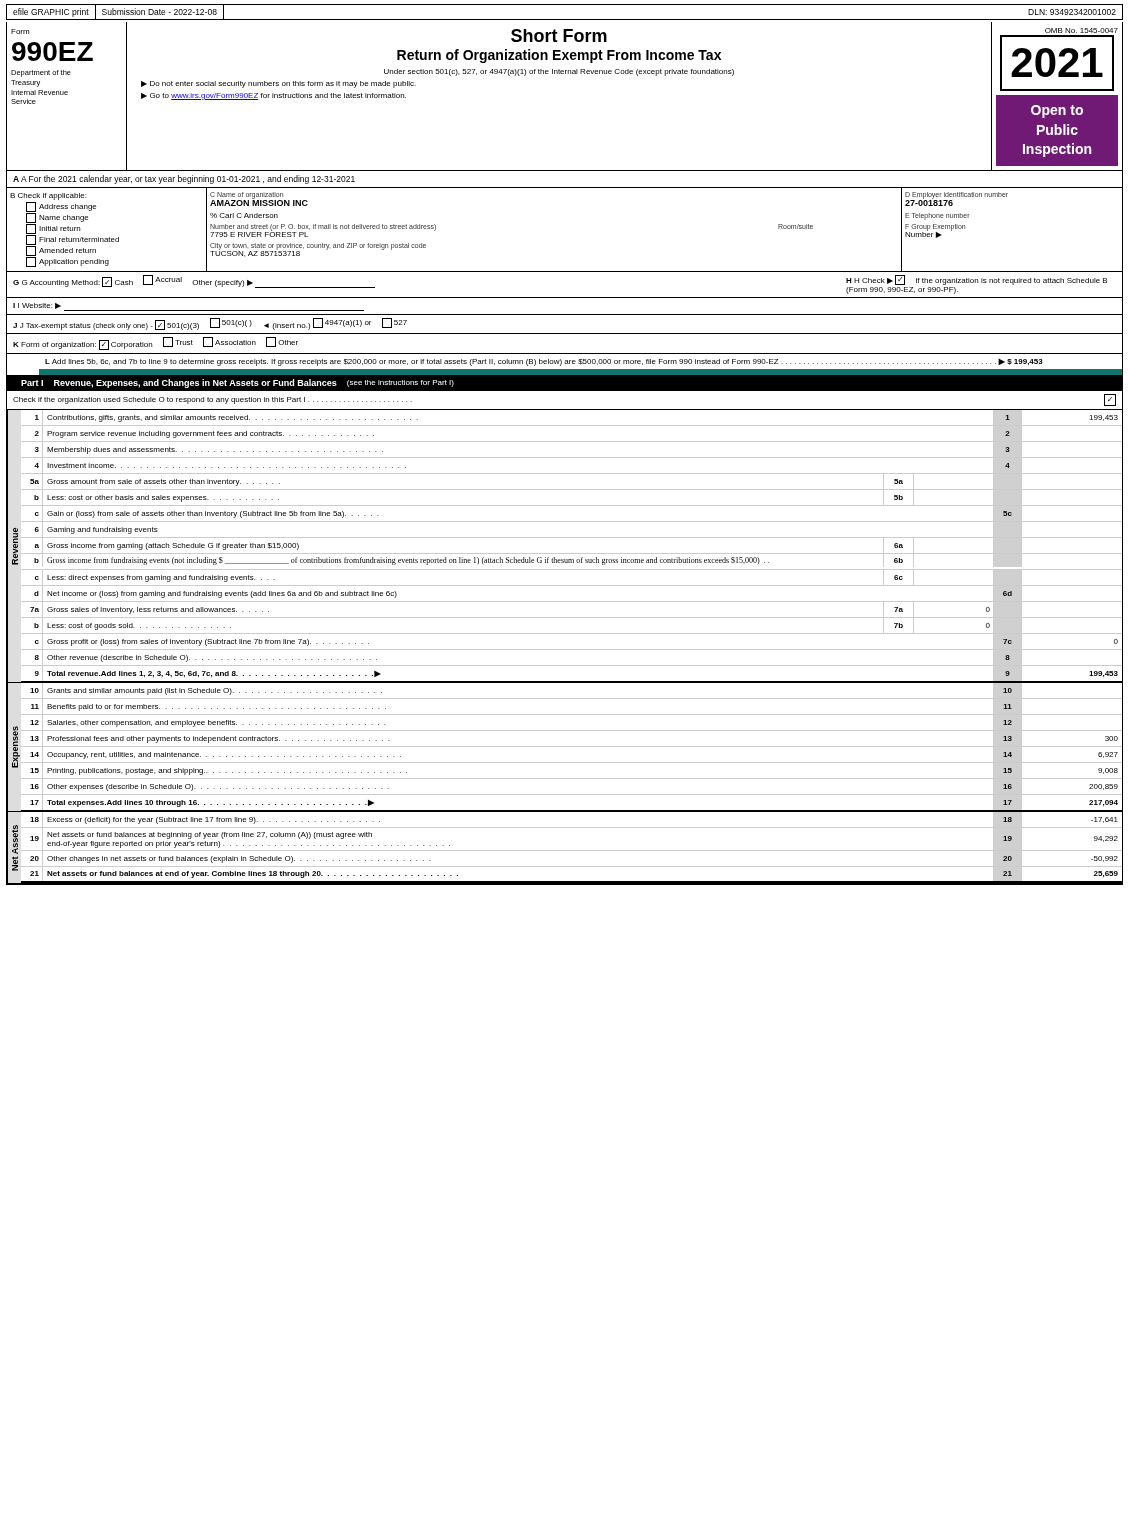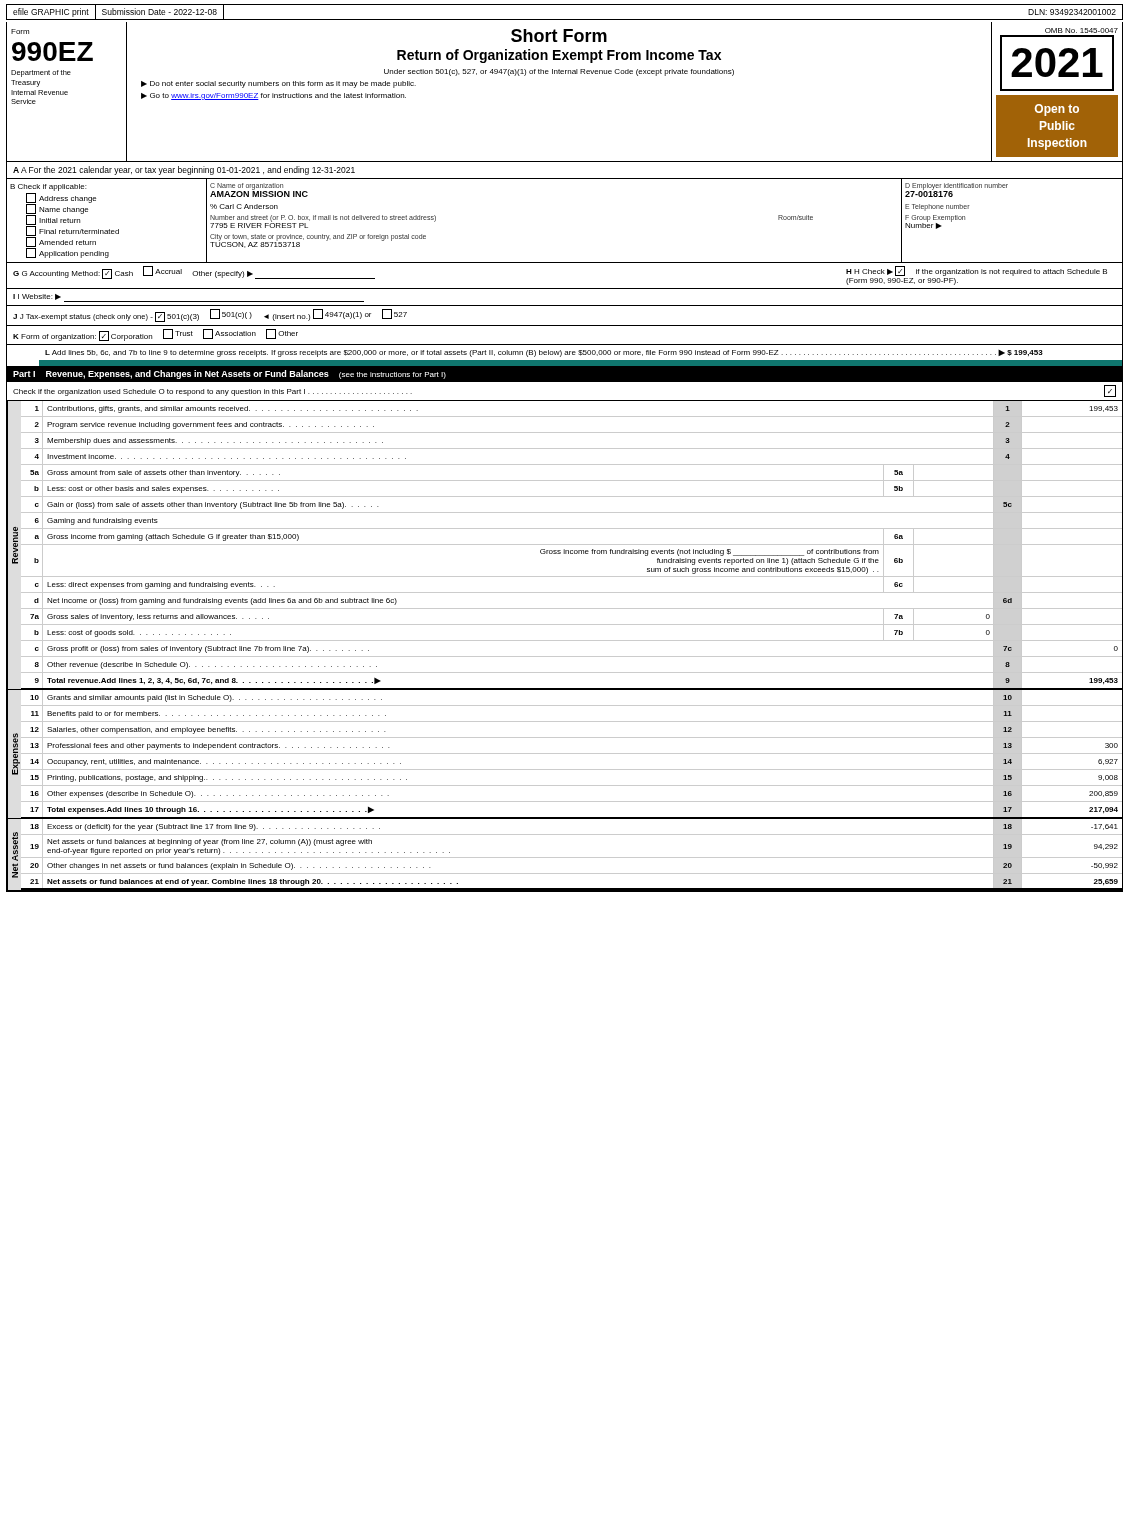--- a/index.html
+++ b/index.html
@@ -22,21 +22,21 @@
     .form-990ez { font-size: 28px; font-weight: bold; display: block; }
     .dept-text { font-size: 7.5px; line-height: 1.3; }
     
     .short-form-title { font-size: 18px; font-weight: bold; }
     .return-title { font-size: 14px; font-weight: bold; }
     .subtitle-text { font-size: 8px; margin-top: 4px; }
     .note-text { font-size: 8px; margin-top: 3px; text-align: left; padding-left: 10px; }
     .link-text { color: blue; text-decoration: underline; }
     
     .year-box { font-size: 42px; font-weight: bold; border: 2px solid black; display: inline-block; padding: 2px 8px; margin-bottom: 4px; }
-    .open-public { background: #a16207; color: white; padding: 6px 20px; font-size: 12px; font-weight: bold; text-align: center; line-height: 1.4; }
+    .open-public { background: #701a75; color: white; padding: 6px 20px; font-size: 14px; font-weight: bold; text-align: center; line-height: 1.4; }
     
     
     .section-a { border: 1px solid black; border-top: none; padding: 3px 6px; font-size: 8.5px; }
     
     
     .form-body { border: 1px solid black; border-top: none; }
     
     .row-ab { display: flex; border-bottom: 1px solid black; }
     .col-b { width: 200px; border-right: 1px solid black; padding: 3px; font-size: 8px; }
     .col-c { flex: 1; border-right: 1px solid black; padding: 3px; font-size: 8px; }
@@ -66,21 +66,21 @@
     
     .row-j { border-bottom: 1px solid black; padding: 3px 6px; font-size: 8px; }
     
     
     .row-k { border-bottom: 1px solid black; padding: 3px 6px; font-size: 8px; }
     
     
     .row-l { border-bottom: 6px solid #0f766e; padding: 3px 6px; font-size: 8px; margin-left: 32px; }
     
     
-    .part-header { background: black; color: white; padding: 3px 6px; font-size: 9px; font-weight: bold; display: flex; gap: 10px; align-items: center; }
+    .part-header { background: black; color: white; padding: 3px 14px; font-size: 9px; font-weight: bold; display: flex; gap: 10px; align-items: center; }
     
     .part-instructions { padding: 3px 6px; font-size: 8px; border-bottom: 1px solid black; display: flex; justify-content: space-between; align-items: center; }
     
     
     .data-row { display: flex; border-bottom: 1px solid #ccc; align-items: stretch; min-height: 16px; }
     .data-row:last-child { border-bottom: 1px solid black; }
     
     .row-label-num { width: 22px; text-align: right; padding: 2px 3px; border-right: 1px solid #ccc; font-size: 8px; font-weight: bold; flex-shrink: 0; display: flex; align-items: center; justify-content: flex-end; }
     .row-desc { flex: 1; padding: 2px 4px; font-size: 8px; border-right: 1px solid #ccc; display: flex; align-items: center; }
     .row-sub-label { width: 30px; text-align: center; border-right: 1px solid #ccc; padding: 2px 2px; font-size: 8px; font-weight: bold; display: flex; align-items: center; justify-content: center; flex-shrink: 0; }
@@ -373,21 +373,21 @@
           <div class="row-desc">Gross income from gaming (attach Schedule G if greater than $15,000)</div>
           <div class="row-sub-label">6a</div>
           <div class="row-mid-box"></div>
           <div class="row-line-num shaded"></div>
           <div class="row-amount"></div>
         </div>
 
         <div class="data-row" style="flex-direction:column; align-items:stretch;">
           <div style="display:flex; align-items:stretch;">
             <div class="row-label-num">b</div>
-            <div class="row-desc" style="flex-direction:column; align-items:flex-end;">
+            <div class="row-desc" style="align-items:flex-start;font-family:Liberation Serif, serif;">
               <div>Gross income from fundraising events (not including $ ________________ of contributions from</div>
               <div>fundraising events reported on line 1) (attach Schedule G if the</div>
               <div style="display:flex; align-items:center; gap:4px;">
                 <span>sum of such gross income and contributions exceeds $15,000)</span>
                 <span> . . </span>
               </div>
             </div>
             <div class="row-sub-label">6b</div>
             <div class="row-mid-box"></div>
             <div class="row-line-num shaded"></div>

